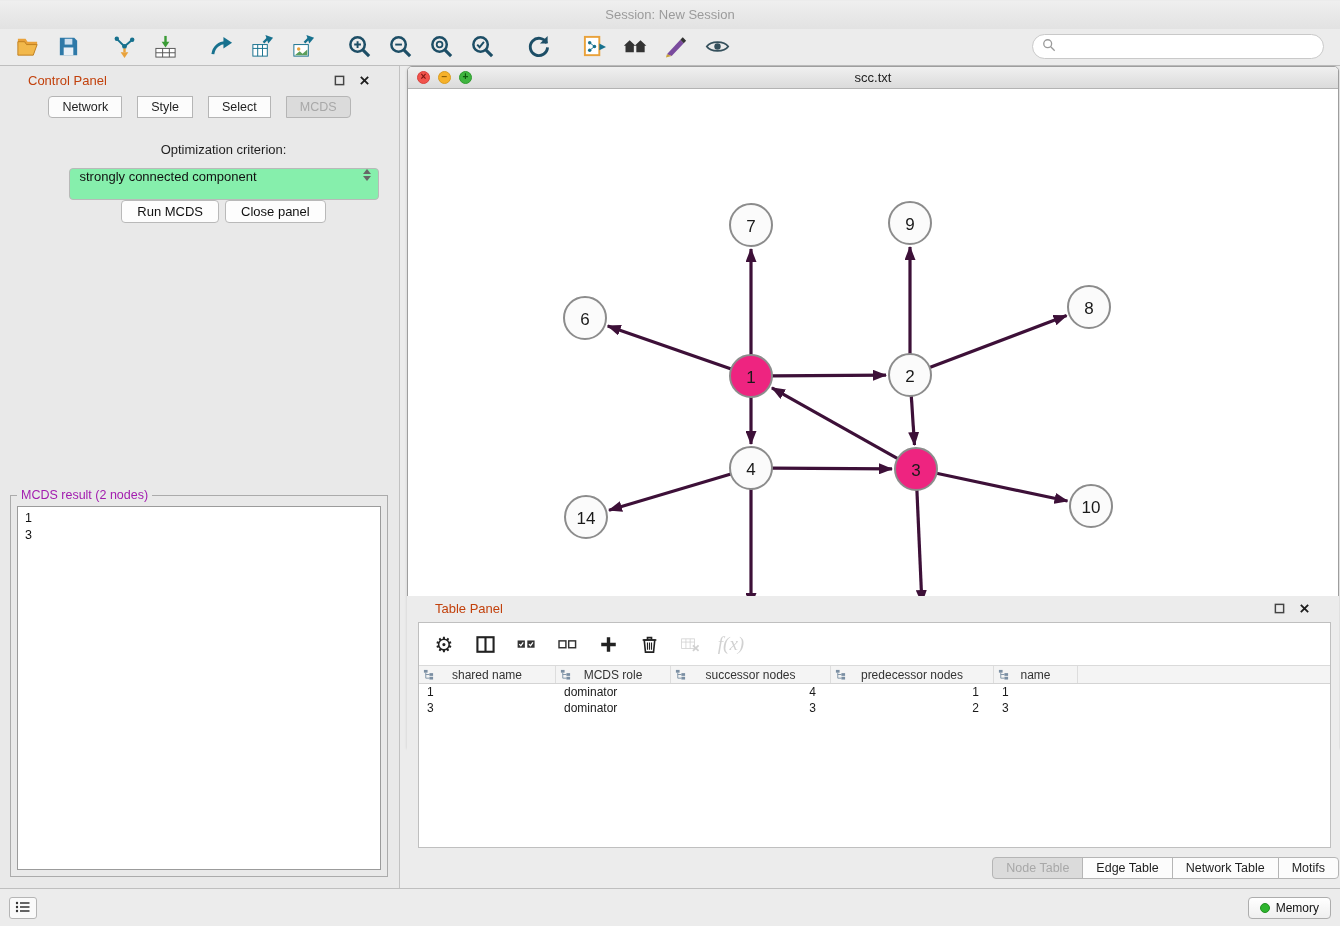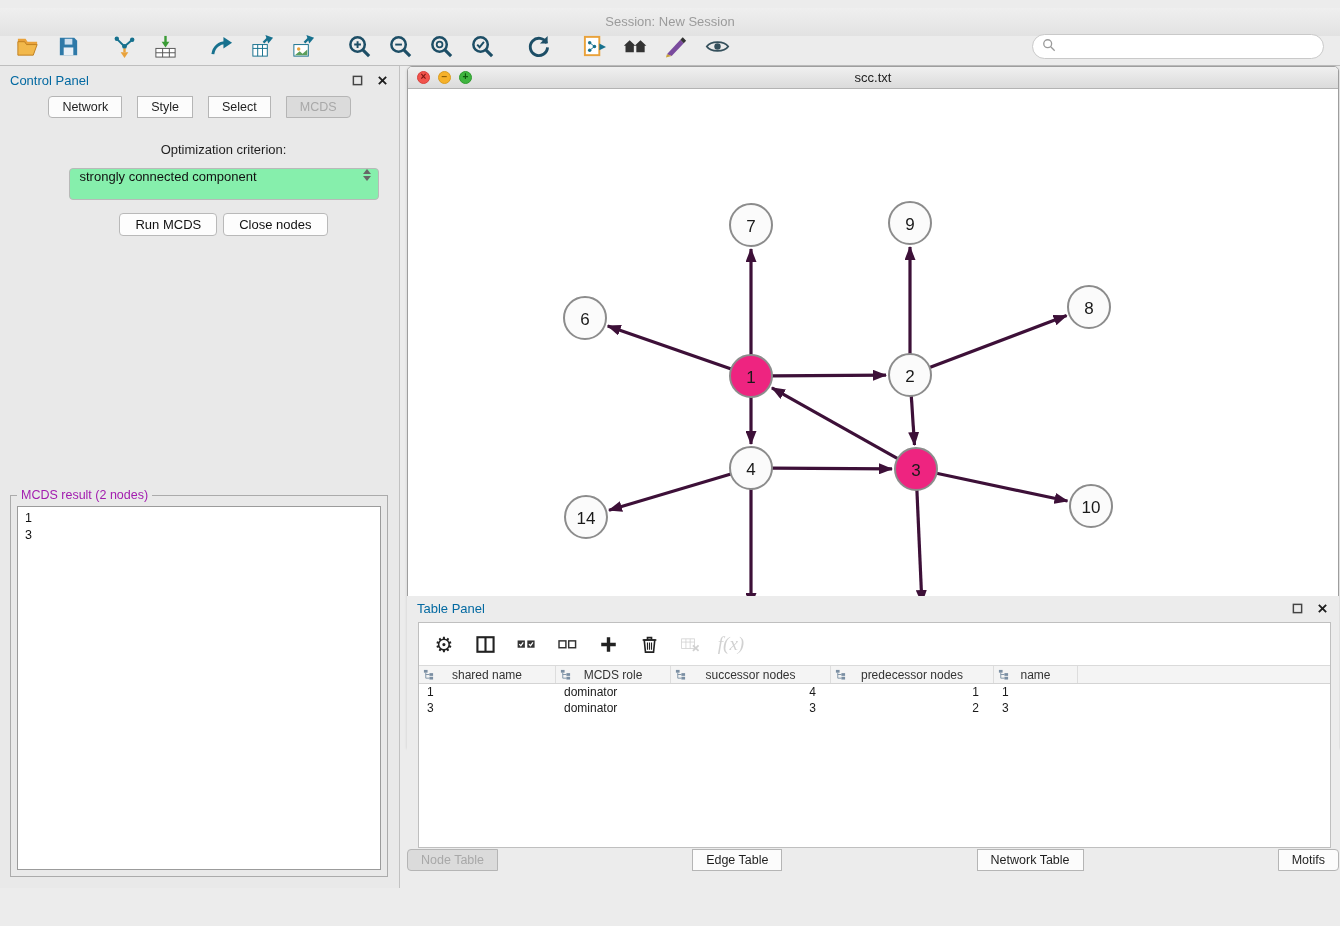--- a/index.html
+++ b/index.html
@@ -1,58 +1,58 @@
 <!DOCTYPE html>
 <html><head>
 <meta charset="utf-8">
 <style>
   * { box-sizing: border-box; margin: 0; padding: 0; }
   html,body { width:1340px; height:926px; }
   body { font-family:"Liberation Sans","DejaVu Sans",sans-serif; background:#ECECEC; position:relative; overflow:hidden; }
   #window { position:absolute; inset:0; background:#ECECEC; }
 
   
-  .titlebar { position:absolute; left:0; top:8px; width:1340px; height:28px;
+  .titlebar { position:absolute; left:0; top:1px; width:1340px; height:28px;
     background:linear-gradient(#EFEFEF,#E2E2E2); text-align:center; line-height:28px;
     color:#9B9B9B; font-size:13px; }
 
   
   .toolbar { position:absolute; left:0; top:28px; width:1340px; height:38px;
     display:flex; align-items:center; padding:0 12px; border-bottom:1px solid #BEBEBE; }
   .tb-group { display:flex; align-items:center; gap:11px; margin-right:26px; }
   .tbicon { width:30px; height:30px; display:inline-flex; align-items:center; justify-content:center; }
   .tbicon svg { width:25px; height:25px; }
   .search-box { margin-left:auto; margin-right:4px; width:292px; height:25px; background:#fff;
     border:1px solid #C9C9C9; border-radius:13px; display:flex; align-items:center; padding:0 9px; gap:6px; }
   .search-box svg { width:14px; height:14px; }
   .search-box input { border:none; outline:none; flex:1; font-size:12px; font-family:inherit; background:transparent; }
 
   
   .control-panel { position:absolute; left:0; top:66px; width:400px; height:822px;
     background:#E9E9E9; border-right:1px solid #C2C2C2; }
-  .panel-header { height:28px; display:flex; align-items:center; padding:0 10px; font-size:13px; color:#0369a1; }
+  .panel-header { height:28px; display:flex; align-items:center; padding:0 28px; font-size:13px; color:#c2410c; }
   .panel-header .ph-icons { margin-left:auto; display:flex; gap:12px; align-items:center; }
   .ph-btn { width:13px; height:13px; display:inline-flex; align-items:center; justify-content:center; }
   .ph-btn svg { width:11px; height:11px; }
   .cp-tabs { display:flex; justify-content:center; margin-top:2px;gap:16px; }
   .seg-tab { border:1px solid #B5B5B5; background:#FCFCFC; color:#1F1F1F; font-size:12.5px;
     padding:3px 13px; margin-left:-1px; white-space:nowrap; }
   .seg-tab:first-child { border-radius:4px 0 0 4px; margin-left:0; }
   .seg-tab:last-child { border-radius:0 4px 4px 0; }
   .seg-tab.active { background:#DBDBDB; color:#A8A8A8; }
   .cp-content { text-align:center; margin-top:24px;padding-left:48px; }
   .opt-label { font-size:13px; color:#1F1F1F; }
   .dropdown { margin:11px auto 0; width:310px; height:32px; background:#86efac; border:1px solid #B9B9B9;
     border-radius:4px; display:flex; align-items:flex-start; padding:0 7px 0 10px; font-size:13px; color:#111; }
   .dropdown .dd-label { flex:1; text-align:left; }
   .dd-arrows { display:flex; flex-direction:column; gap:2px; }
   .dd-arrows i { display:block; width:0; height:0; border-left:4px solid transparent; border-right:4px solid transparent; }
   .dd-arrows i.up { border-bottom:5px solid #666; }
   .dd-arrows i.down { border-top:5px solid #666; }
-  .cp-buttons { margin-top:13px; display:flex; justify-content:center; gap:6px; }
+  .cp-buttons { display:flex; justify-content:center; gap:6px; }
   .push-btn { background:#FDFDFD; border:1px solid #B9B9B9; border-radius:4px;
     padding:3px 15px; font-size:13px; color:#111; font-family:inherit; }
   .result-group { position:absolute; left:10px; top:429px; width:378px; height:382px; border:1px solid #ABABAB; }
   .result-title { position:absolute; top:-8px; left:6px; background:#E9E9E9; padding:0 4px; font-size:12.5px; color:#a21caf; }
   .result-inner { position:absolute; left:6px; right:6px; top:10px; bottom:6px; background:#fff;
     border:1px solid #9B9B9B; padding:3px 7px; text-align:left; font-size:12.5px; line-height:17px; color:#111; overflow:hidden; }
 
   
   .network-window { position:absolute; left:407px; top:66px; width:932px; height:682px;
     background:#fff; border:1px solid #9E9E9E; border-radius:5px 5px 0 0; box-shadow:0 1px 3px rgba(0,0,0,.15); }
@@ -81,21 +81,21 @@
   .gear-glyph { font-size:21px; color:#222; line-height:1; }
   .fx { font-family:"Liberation Serif","DejaVu Serif",serif; font-style:italic; font-size:19px; color:#9A9A9A; }
   .tp-table-header { display:grid; height:19px; background:#F4F4F4; border-top:1px solid #DADADA; border-bottom:1px solid #D4D4D4; }
   .th { position:relative; display:flex; align-items:center; justify-content:center; font-size:12px; color:#333;
     border-right:1px solid #DDD; overflow:hidden; }
   .th .col-ic { position:absolute; left:4px; top:3px; }
   .th.filler { border-right:none; }
   .tp-row { display:grid; height:16px; }
   .td { font-size:12px; color:#1A1A1A; display:flex; align-items:center; padding:0 8px; overflow:hidden; }
   .td.right { justify-content:flex-end; padding-right:15px; }
-  .tp-tabs { position:absolute; left:0; right:0; bottom:17px; display:flex; justify-content:space-between; }
+  .tp-tabs { position:absolute; left:0; right:0; bottom:9px; display:flex; justify-content:flex-end; }
 
   
   .statusbar { position:absolute; left:0; top:888px; width:1340px; height:38px; border-top:1px solid #BFBFBF;
     background:#ECECEC; display:flex; align-items:center; padding:0 9px; }
   .list-btn { width:28px; height:22px; border:1px solid #B5B5B5; border-radius:3px; background:#FAFAFA;
     display:inline-flex; align-items:center; justify-content:center; }
   .list-btn svg { width:16px; height:12px; }
   .memory-btn { margin-left:auto; display:flex; align-items:center; gap:6px;
     border:1px solid #ADADAD; border-radius:4px; background:linear-gradient(#FFF,#EFEFEF);
     padding:3px 11px; font-size:12px; color:#111; }
@@ -279,21 +279,21 @@
       <div class="opt-label">Optimization criterion:</div>
       <div class="dropdown">
         <span class="dd-label">strongly connected component</span>
         <span class="dd-arrows">
             <i class="up"></i>
             <i class="down"></i>
           </span>
       </div>
       <div class="cp-buttons">
         <button class="push-btn">Run MCDS</button>
-        <button class="push-btn">Close nodes</button>
+        <button class="push-btn">Close panel</button>
       </div>
     </div>
     <div class="result-group">
       <span class="result-title">MCDS result (2 nodes)</span>
       <div class="result-inner">
           <div>1</div>
           <div>3</div>
         </div>
     </div>
   </div>
@@ -512,14 +512,28 @@
         </div>
     </div>
     <div class="tp-tabs">
         <div class="seg-tab active">Node Table</div>
         <div class="seg-tab">Edge Table</div>
         <div class="seg-tab">Network Table</div>
         <div class="seg-tab">Motifs</div>
       </div>
   </div>
 
+  <div class="statusbar">
+    <span class="list-btn">
+        <span><svg viewBox="0 0 16 12">
+            <circle cx="2" cy="2" r="1.2" fill="#333"></circle>
+            <circle cx="2" cy="6" r="1.2" fill="#333"></circle>
+            <circle cx="2" cy="10" r="1.2" fill="#333"></circle>
+            <path d="M5 2h9.5M5 6h9.5M5 10h9.5" stroke="#333" stroke-width="1.4"></path>
+          </svg></span>
+      </span>
+    <span class="memory-btn">
+      <span class="mem-dot"></span>
+      <span>Memory</span>
+    </span>
+  </div>
 
 </div>
 
 </body></html>

